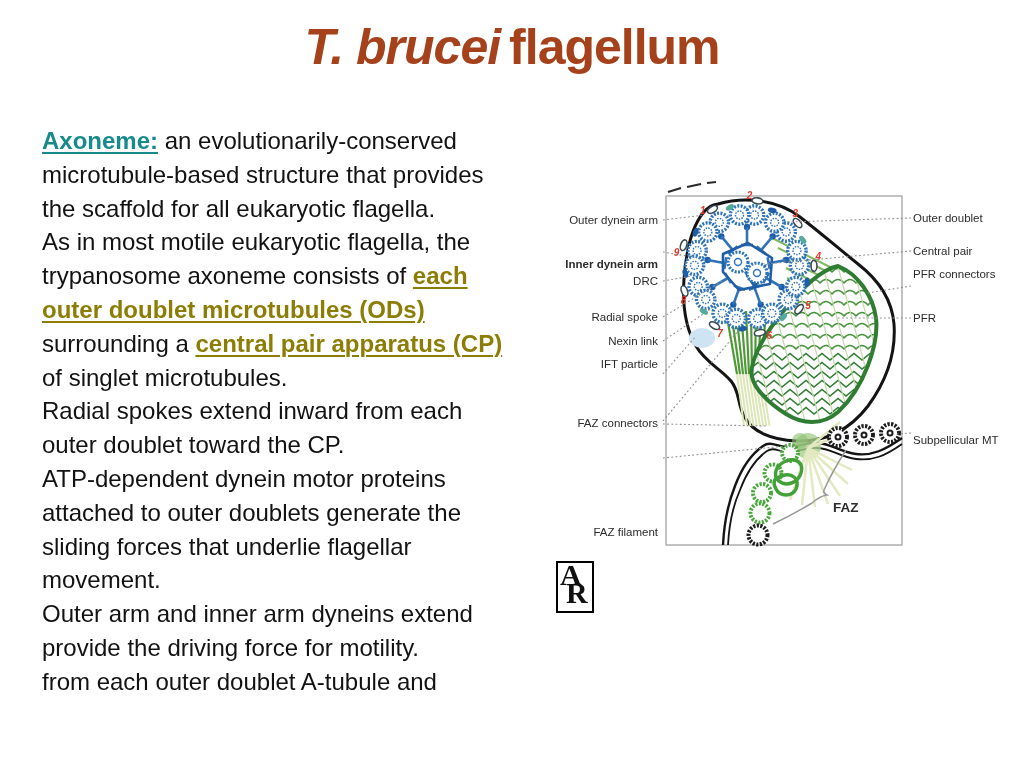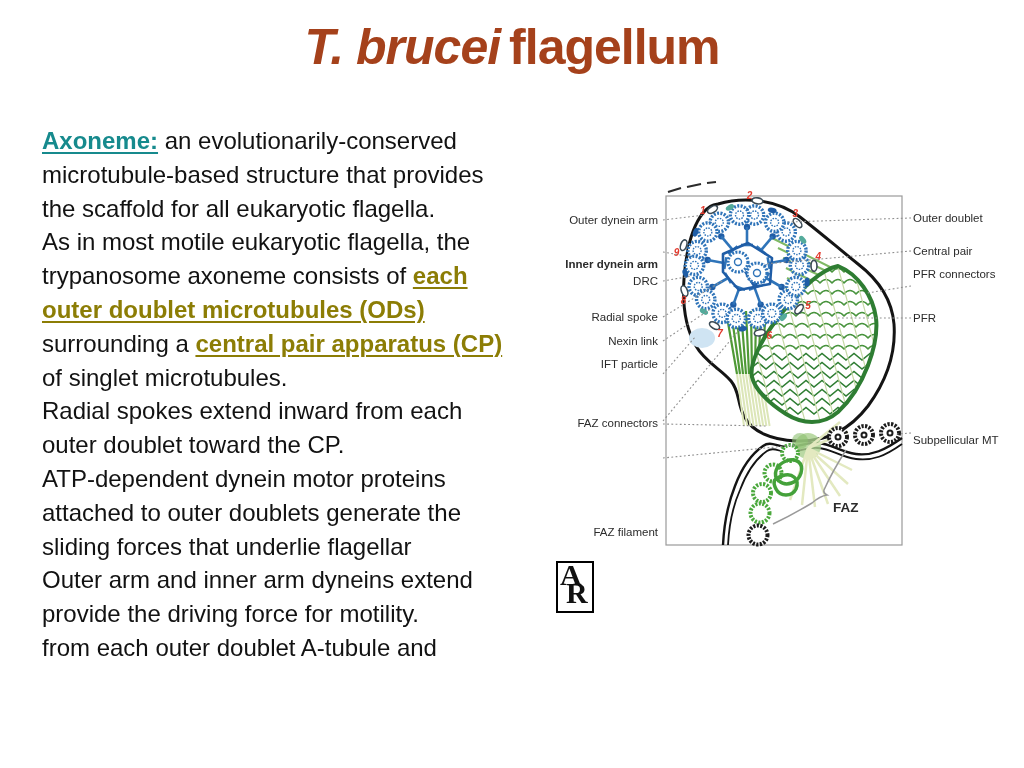--- a/index.html
+++ b/index.html
@@ -45,20 +45,21 @@
       <div class="body-line"><span>As in most motile eukaryotic flagella, the</span></div>
       <div class="body-line"><span>trypanosome axoneme consists of </span><span class="link olive">each</span></div>
       <div class="body-line"><span class="link olive">outer doublet microtubules (ODs)</span></div>
       <div class="body-line"><span>surrounding a </span><span class="link olive">central pair apparatus (CP)</span></div>
       <div class="body-line"><span>of singlet microtubules.</span></div>
       <div class="body-line"><span>Radial spokes extend inward from each</span></div>
       <div class="body-line"><span>outer doublet toward the CP.</span></div>
       <div class="body-line"><span>ATP-dependent dynein motor proteins</span></div>
       <div class="body-line"><span>attached to outer doublets generate the</span></div>
       <div class="body-line"><span>sliding forces that underlie flagellar</span></div>
+      <div class="body-line"><span>movement.</span></div>
       <div class="body-line"><span>Outer arm and inner arm dyneins extend</span></div>
       <div class="body-line"><span>provide the driving force for motility.</span></div>
       <div class="body-line"><span>from each outer doublet A-tubule and</span></div>
     </div>
 
   <svg class="fig-svg" width="484" height="470" viewBox="0 0 484 470">
     <defs>
       <clipPath id="pfrClip">
         <path d="M 298 106 C 318 114, 333 136, 336 158 C 339 184, 324 228, 298 252 C 282 266, 262 264, 246 254 C 230 244, 215 230, 212 217 C 209 203, 222 178, 241 154 C 259 131, 279 110, 298 106 Z"></path>
       </clipPath>

